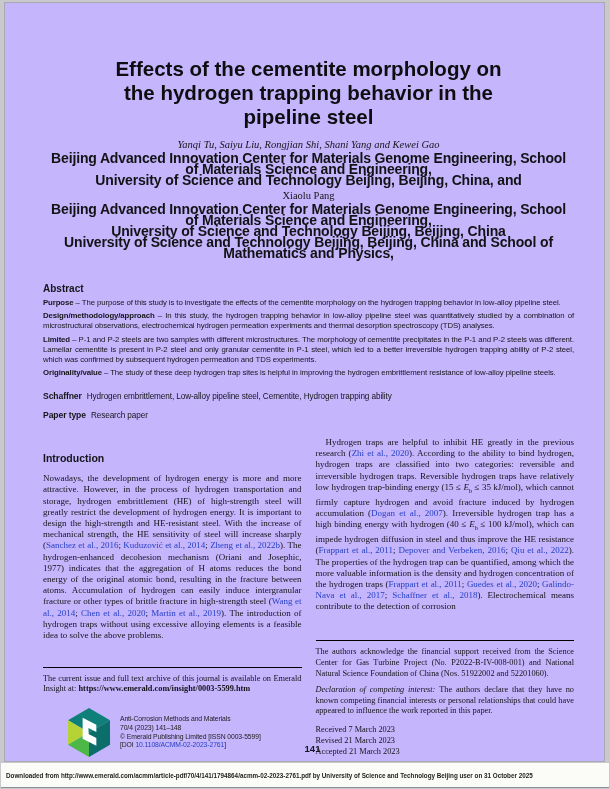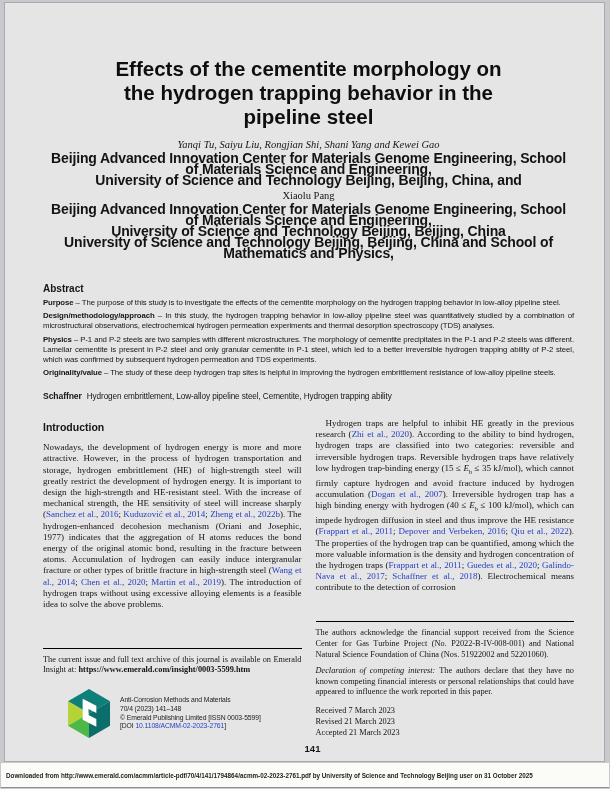--- a/index.html
+++ b/index.html
@@ -8,21 +8,21 @@
     width:610px; height:789px;
     background:#c9c9cd;
     font-family:"Liberation Serif", serif;
     color:#16161a;
     overflow:hidden;
     position:relative;
   }
   .page {
     position:absolute; left:4px; top:2px;
     width:601px; height:760px;
-    background:#e5e5e5;
+    background:#c4b5fd;
     border:1px solid #a9a9af;
     padding:54px 30px 0 38px;
   }
   
   .title-line {
     font-family:"Liberation Sans", sans-serif;
     font-weight:bold; font-size:20.5px; line-height:24px;
     text-align:center; color:#0e0e10;
   }
   .authors {
@@ -53,21 +53,21 @@
   .kw-line .lbl { font-weight:bold; margin-right:5px; font-size:8.6px; }
   .pt-line { margin-top:9px; }
   
   .cols { display:flex; gap:14px; margin-top:17px; height:320px; }
   .col {
     flex:1; display:flex; flex-direction:column;
     font-size:9px; line-height:11.2px; text-align:justify; color:#141419;
   }
   .intro-heading {
     font-family:"Liberation Sans", sans-serif;
-    font-weight:bold; font-size:10.5px; text-align:left; margin:4px 0 9px 0;
+    font-weight:bold; font-size:10.5px; text-align:left; margin:16px 0 9px 0;
   }
   .para { margin:0; }
   .indent { text-indent:10px; }
   .spacer { flex:1; }
   .rule { border-top:1.7px solid #000; margin-bottom:6px; }
   .fn { font-size:8.3px; line-height:10.6px; text-align:justify; }
   .fn + .fn { margin-top:6px; }
   .dates { font-size:8.3px; line-height:11px; margin-top:7px; text-align:left; }
   
   .journal-block { display:flex; gap:9px; margin:13px 0 0 24px; align-items:flex-start; }
@@ -124,30 +124,33 @@
   <div class="abstract-heading">Abstract</div>
   <div class="abs-sec">
     <span class="lbl">Purpose</span>
     <span>– The purpose of this study is to investigate the effects of the cementite morphology on the hydrogen trapping behavior in low-alloy pipeline steel.</span>
   </div>
   <div class="abs-sec">
     <span class="lbl">Design/methodology/approach</span>
     <span>– In this study, the hydrogen trapping behavior in low-alloy pipeline steel was quantitatively studied by a combination of microstructural observations, electrochemical hydrogen permeation experiments and thermal desorption spectroscopy (TDS) analyses.</span>
   </div>
   <div class="abs-sec">
-    <span class="lbl">Physics</span>
+    <span class="lbl">Limited</span>
     <span>– P-1 and P-2 steels are two samples with different microstructures. The morphology of cementite precipitates in the P-1 and P-2 steels was different. Lamellar cementite is present in P-2 steel and only granular cementite in P-1 steel, which led to a better irreversible hydrogen trapping ability of P-2 steel, which was confirmed by subsequent hydrogen permeation and TDS experiments.</span>
   </div>
   <div class="abs-sec">
     <span class="lbl">Originality/value</span>
     <span>– The study of these deep hydrogen trap sites is helpful in improving the hydrogen embrittlement resistance of low-alloy pipeline steels.</span>
   </div>
 
   <div class="kw-line">
     <span class="lbl">Schaffner</span><span>Hydrogen embrittlement, Low-alloy pipeline steel, Cementite, Hydrogen trapping ability</span>
+  </div>
+  <div class="kw-line pt-line">
+    <span class="lbl">Paper type</span><span>Research paper</span>
   </div>
 
   <div class="cols">
 
     <div class="col">
       <div class="intro-heading">Introduction</div>
       <p class="para"><span>Nowadays, the development of hydrogen energy is more and more attractive. However, in the process of hydrogen transportation and storage, hydrogen embrittlement (HE) of high-strength steel will greatly restrict the development of hydrogen energy. It is important to design the high-strength and HE-resistant steel. With the increase of mechanical strength, the HE sensitivity of steel will increase sharply (</span><span class="s-link">Sanchez et al., 2016</span><span>; </span><span class="s-link">Kuduzović et al., 2014</span><span>; </span><span class="s-link">Zheng et al., 2022b</span><span>). The hydrogen-enhanced decohesion mechanism (Oriani and Josephic, 1977) indicates that the aggregation of H atoms reduces the bond energy of the original atomic bond, resulting in the fracture between atoms. Accumulation of hydrogen can easily induce intergranular fracture or other types of brittle fracture in high-strength steel (</span><span class="s-link">Wang et al., 2014</span><span>; </span><span class="s-link">Chen et al., 2020</span><span>; </span><span class="s-link">Martin et al., 2019</span><span>). The introduction of hydrogen traps without using excessive alloying elements is a feasible idea to solve the above problems.</span></p>
       <div class="spacer"></div>
       <div class="rule"></div>
       <div class="fn"><span>The current issue and full text archive of this journal is available on Emerald Insight at: </span><span class="s-b">https://www.emerald.com/insight/0003-5599.htm</span></div>

